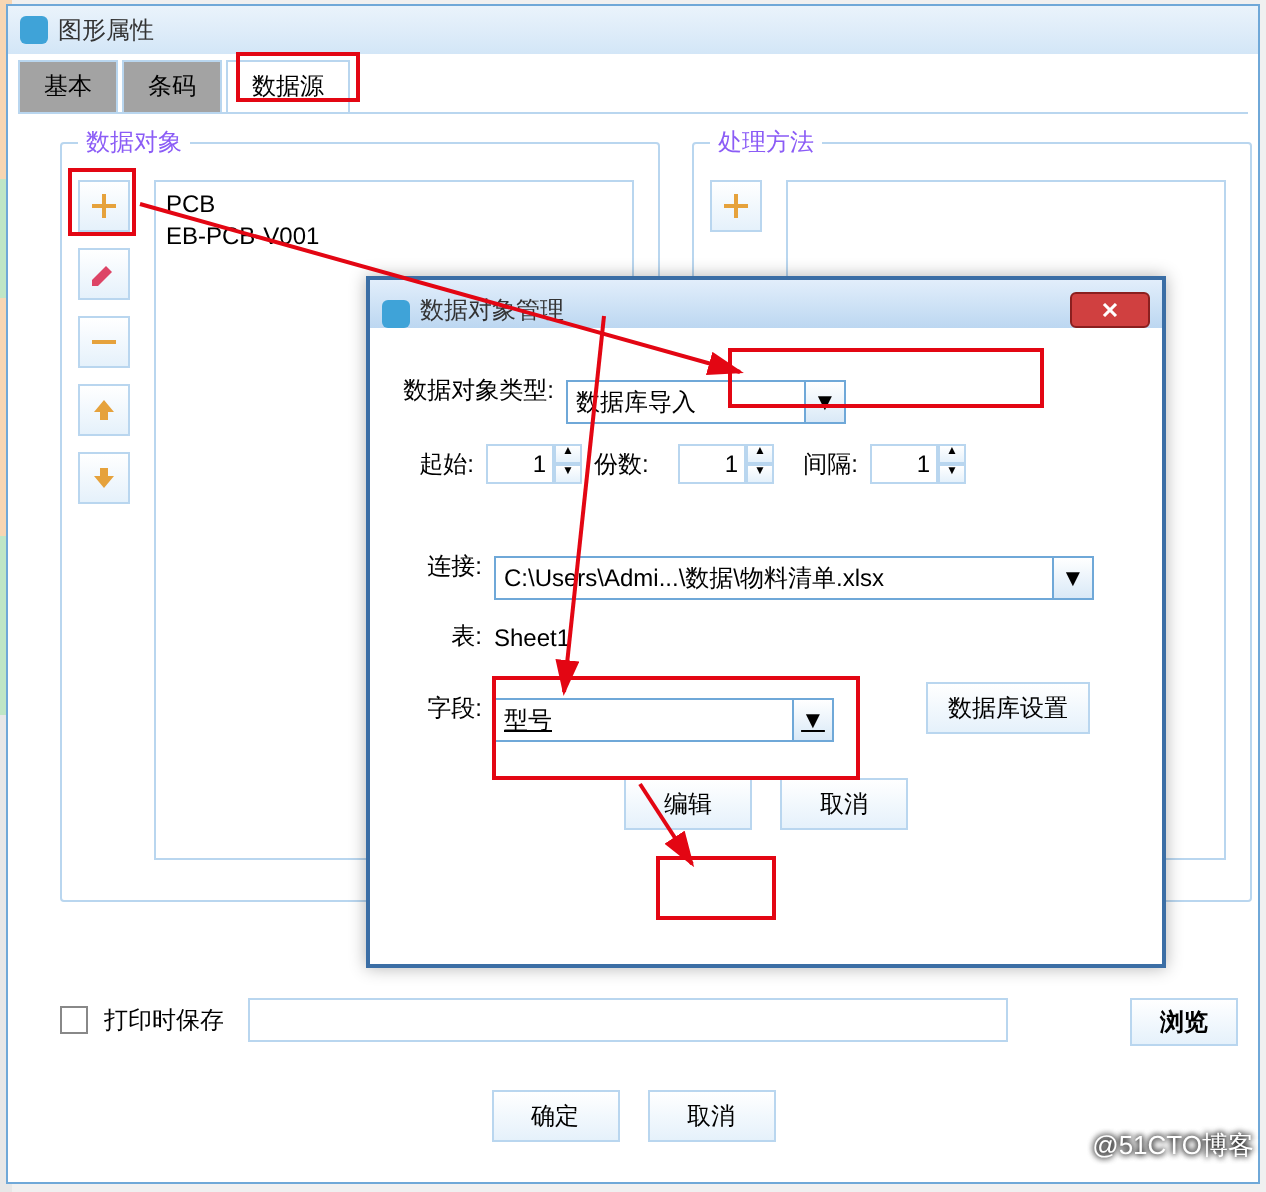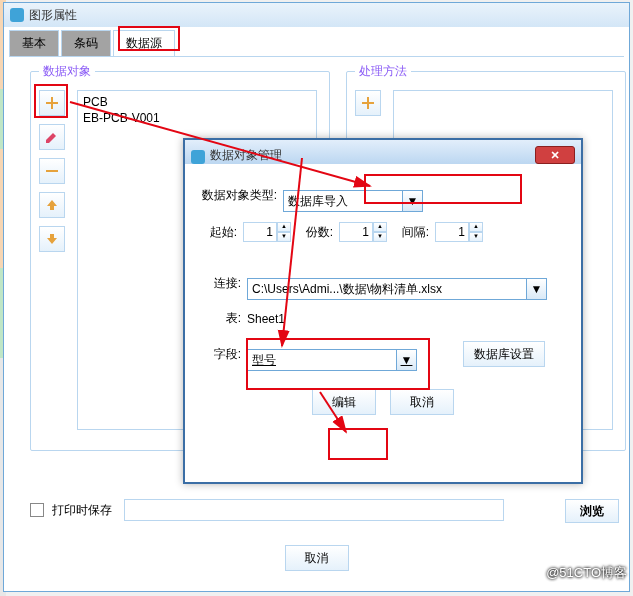--- a/index.html
+++ b/index.html
@@ -113,20 +113,23 @@
 
   <div class="bottomrow">
     <span class="chk"></span>
     <span>打印时保存</span>
     <span class="txtfield" style="width:380px;margin-left:4px;"></span>
   </div>
   <button class="browse"><span>浏览</span></button>
 
   <div class="okrow">
     <div class="btn">
+        <span>确定</span>
+      </div>
+    <div class="btn">
         <span>取消</span>
       </div>
   </div>
 </div>
 
 <div class="win modal">
   <div class="titlebar">
     <span class="ti"></span>
     <span>数据对象管理</span>
     <span class="mclose">✕</span>
@@ -141,21 +144,21 @@
     </div>
     <div class="row">
       <span class="lbl" style="width:40px">起始:</span>
       <span class="spin">
           <input value="1" style="">
           <span class="ar">
             <div>▲</div>
             <div>▼</div>
           </span>
         </span>
-      <span style="width:36px;text-align:right">份数:</span>
+      <span style="width:36px;text-align:left">份数:</span>
       <span class="spin">
           <input value="1" style="">
           <span class="ar">
             <div>▲</div>
             <div>▼</div>
           </span>
         </span>
       <span style="width:36px;text-align:right">间隔:</span>
       <span class="spin">
           <input value="1" style="">

